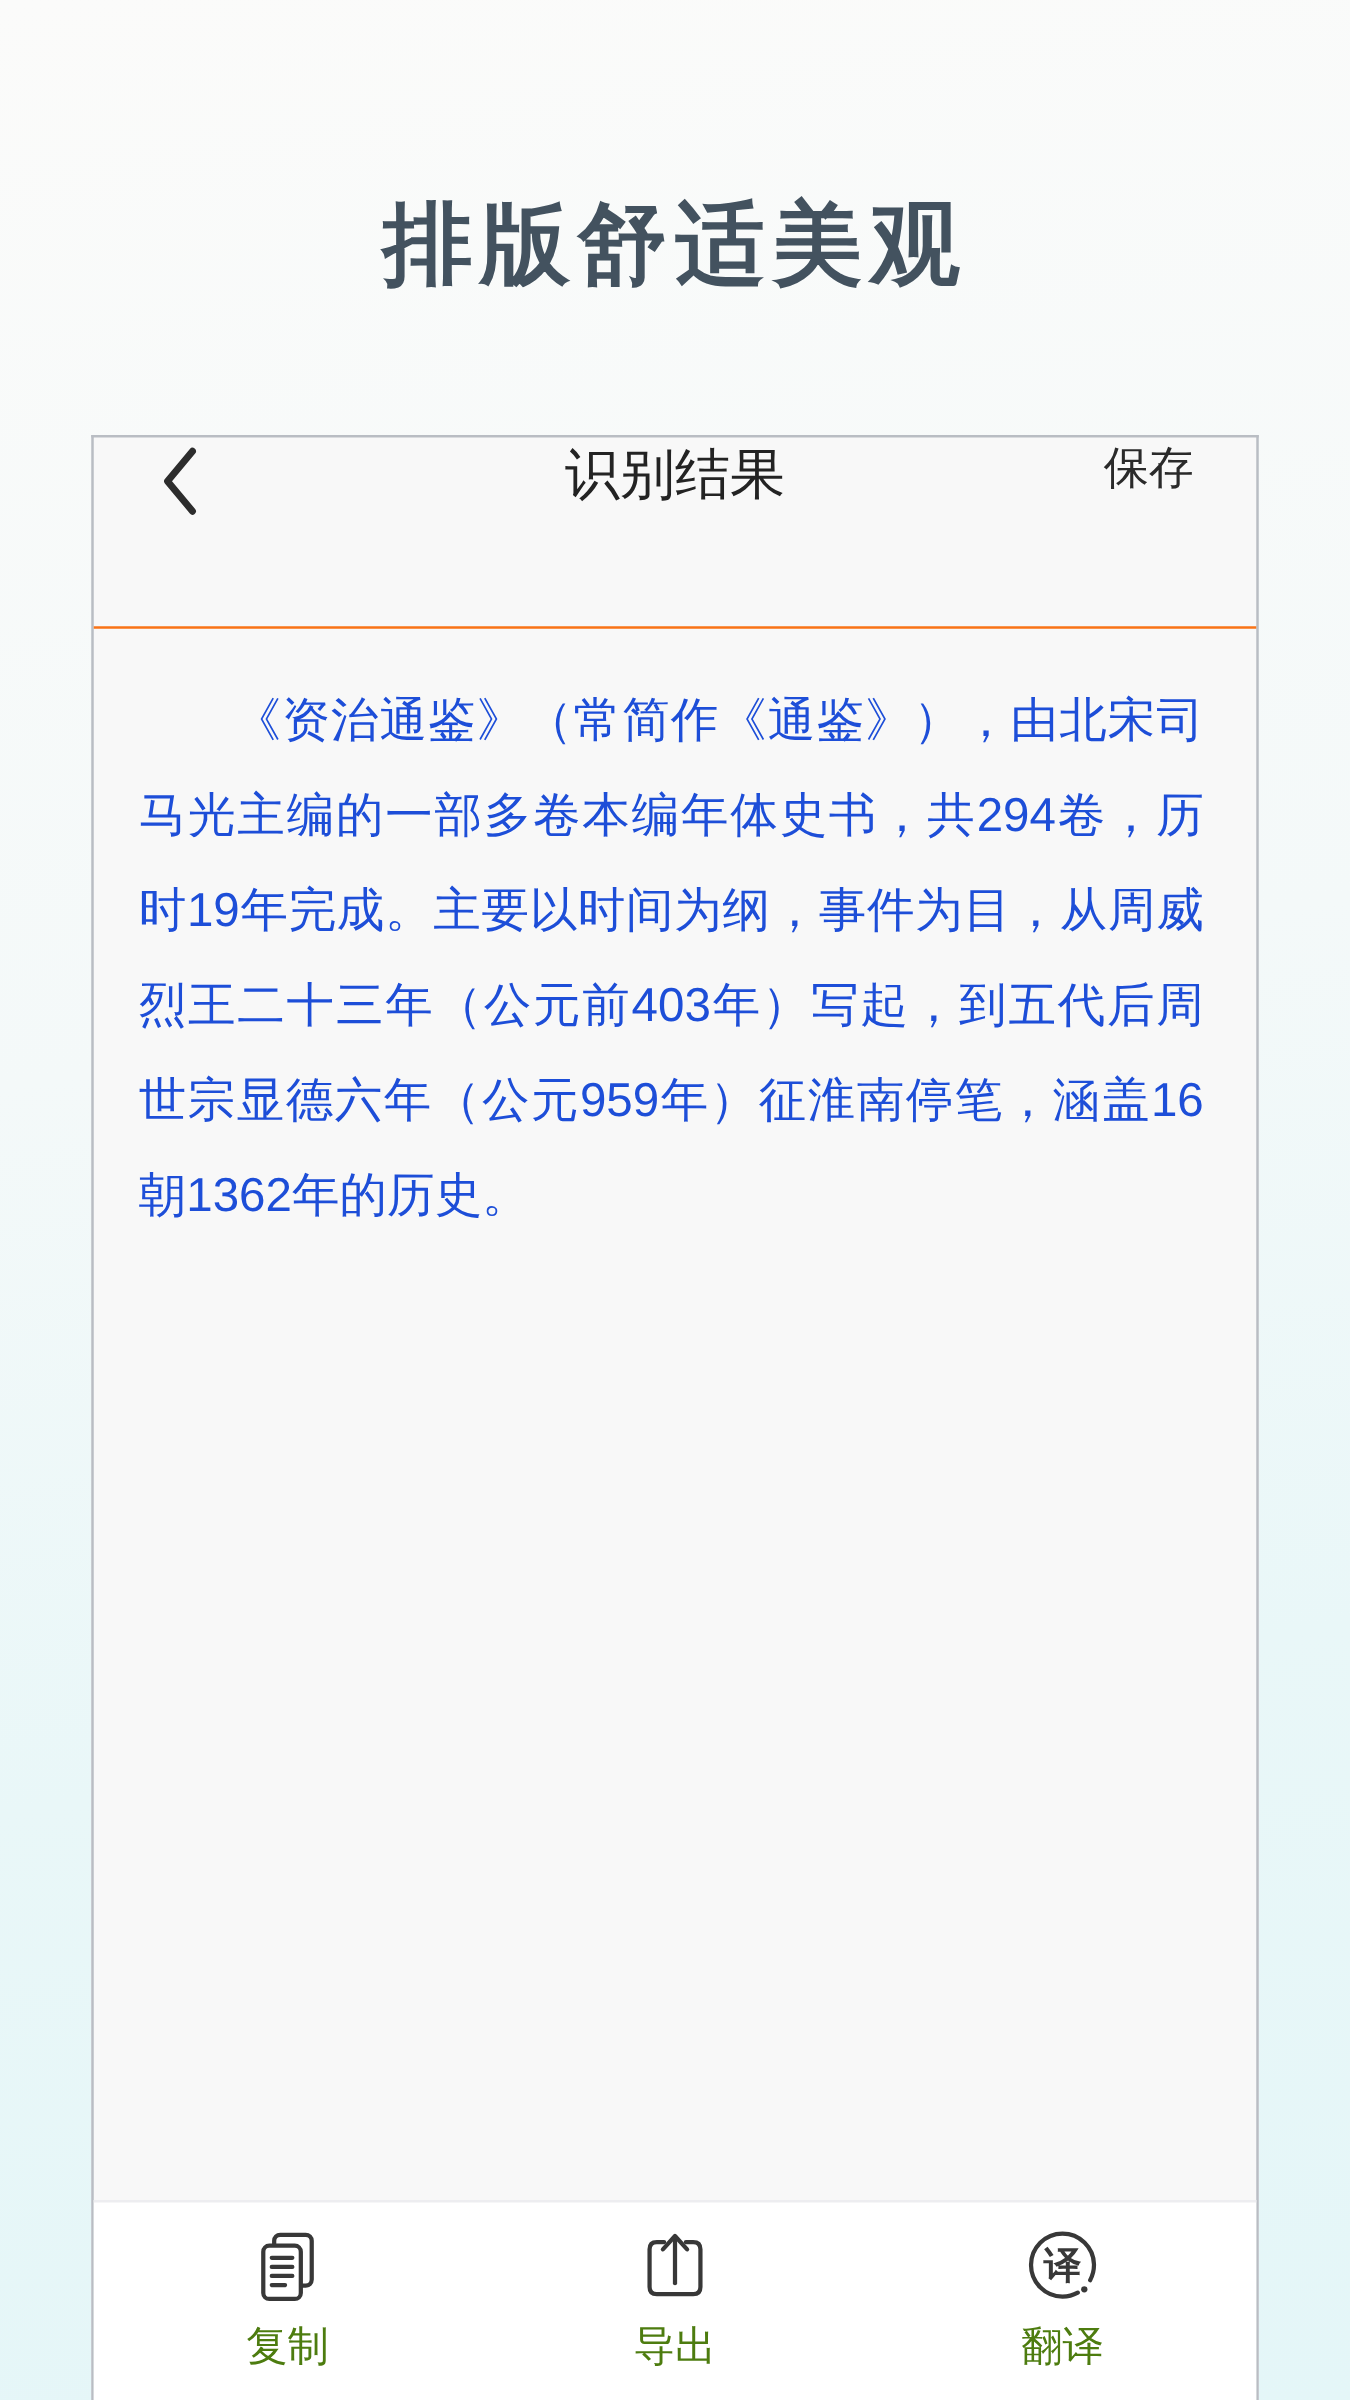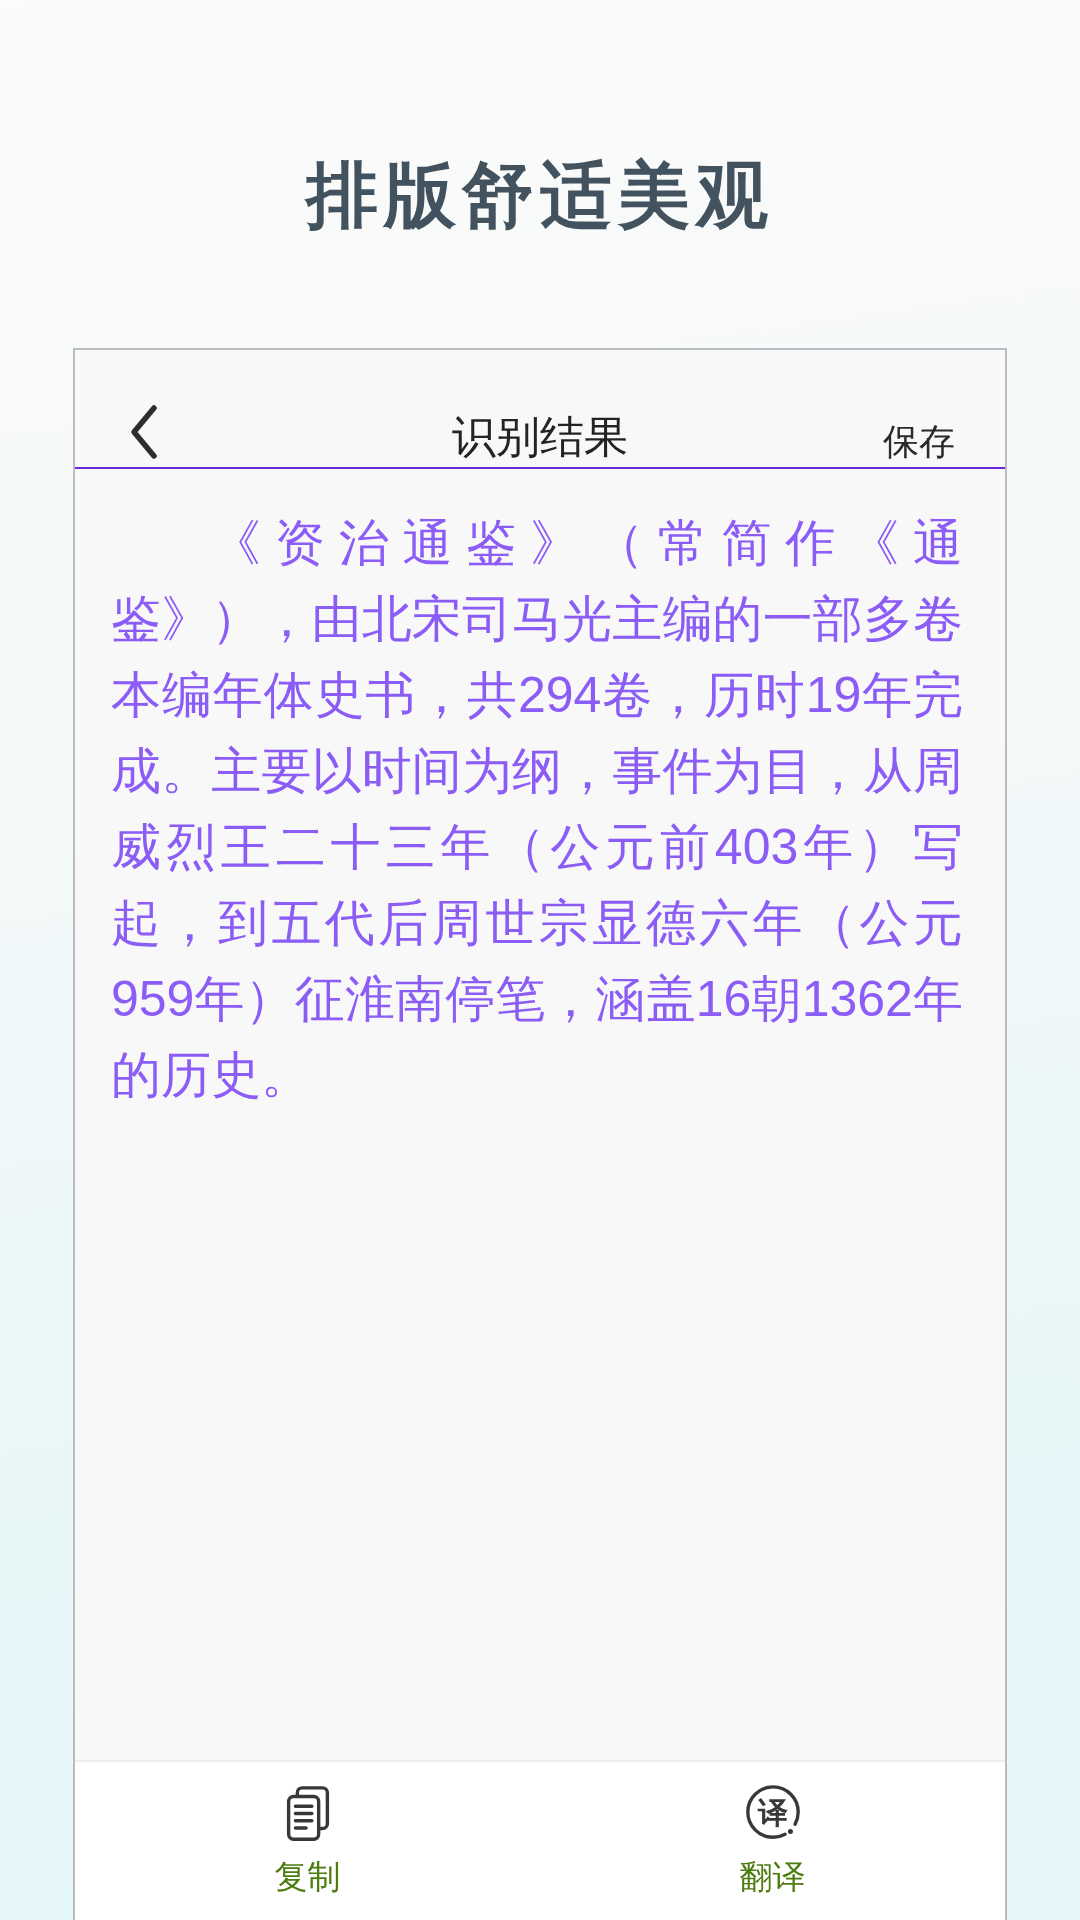--- a/index.html
+++ b/index.html
@@ -15,43 +15,43 @@
     font-size: 72px; font-weight: 600; letter-spacing: 6px;
     color: #43525f;
   }
   .card {
     position: absolute; left: 73px; top: 348px; bottom: 0;
     width: 934px; box-sizing: border-box;
     background: #f8f8f8;
     border: 2px solid #b9bdc3; border-bottom: none;
   }
   .card-header {
-    height: 119px; box-sizing: border-box;
-    display: flex; align-items: flex-end;
+    height: 153px; box-sizing: border-box;
+    display: flex; align-items: flex-start;
     padding: 0 50px;
-    border-bottom: 2px solid #6d28d9;
+    border-bottom: 2px solid #f97316;
     position: relative;
   }
   .back-button {
     width: 60px; height: 70px; display: flex; align-items: center;
     background: none; border: none; padding: 0; cursor: pointer;
   }
   .header-title {
     position: absolute; left: 0; right: 0; text-align: center;
     font-size: 44px; font-weight: 500; color: #232323;
     pointer-events: none;
   }
   .save-button {
     margin-left: auto; background: none; border: none; padding: 0;
     font-size: 36px; color: #2a2a2a; cursor: pointer;
     font-family: inherit; position: relative; z-index: 1;
   }
   .card-body {
     padding: 36px 42px 0 36px;
-    font-size: 50px; line-height: 76px; color: #8b5cf6;
+    font-size: 38px; line-height: 76px; color: #1d4ed8;
     text-align: justify; text-justify: inter-ideograph;
     overflow: hidden;
     height: 1245px; box-sizing: border-box;
   }
   .card-body p { margin: 0; text-indent: 2em; }
   .card-body p.gap-before { margin-top: 76px; }
   .card-toolbar {
     position: absolute; left: 0; right: 0; bottom: 0; height: 158px;
     background: #ffffff; border-top: 2px solid #ededf0;
     display: flex; align-items: stretch;
@@ -94,20 +94,30 @@
       <span class="icon">
         <svg width="62" height="62" viewBox="0 0 64 64" fill="none">
           <rect x="21" y="5" width="31" height="42" rx="5" stroke="#383838" stroke-width="3.5"></rect>
           <rect x="12" y="14" width="31" height="44" rx="5" fill="#ffffff" stroke="#383838" stroke-width="3.5"></rect>
           <path d="M19 24 H36 M19 31.5 H36 M19 39 H36 M19 46.5 H30" stroke="#383838" stroke-width="3.5" stroke-linecap="round"></path>
         </svg>
       </span>
       <span class="tool-label">复制</span>
     </button>
 
+    <button class="tool-button">
+      <span class="icon">
+        <svg width="62" height="62" viewBox="0 0 64 64" fill="none">
+          <path d="M23 11 H17 Q11 11 11 17 V48 Q11 54 17 54 H47 Q53 54 53 48 V17 Q53 11 47 11 H41" stroke="#383838" stroke-width="3.5" stroke-linecap="round" stroke-linejoin="round"></path>
+          <path d="M32 45 V7" stroke="#383838" stroke-width="3.5" stroke-linecap="round"></path>
+          <path d="M22 17 L32 6 L42 17" stroke="#383838" stroke-width="3.5" stroke-linecap="round" stroke-linejoin="round"></path>
+        </svg>
+      </span>
+      <span class="tool-label">导出</span>
+    </button>
 
     <button class="tool-button">
       <span class="icon">
         <svg width="62" height="62" viewBox="0 0 64 64" fill="none">
           <circle cx="32" cy="30" r="26" stroke="#383838" stroke-width="3.5" pathLength="100" stroke-dasharray="8 9 83 0" stroke-linecap="round"></circle>
           <circle cx="50" cy="50" r="2.6" fill="#383838"></circle>
           <text x="32" y="41" text-anchor="middle" font-size="31" font-weight="bold" fill="#383838" font-family="Liberation Sans, DejaVu Sans, sans-serif">译</text>
         </svg>
       </span>
       <span class="tool-label">翻译</span>

